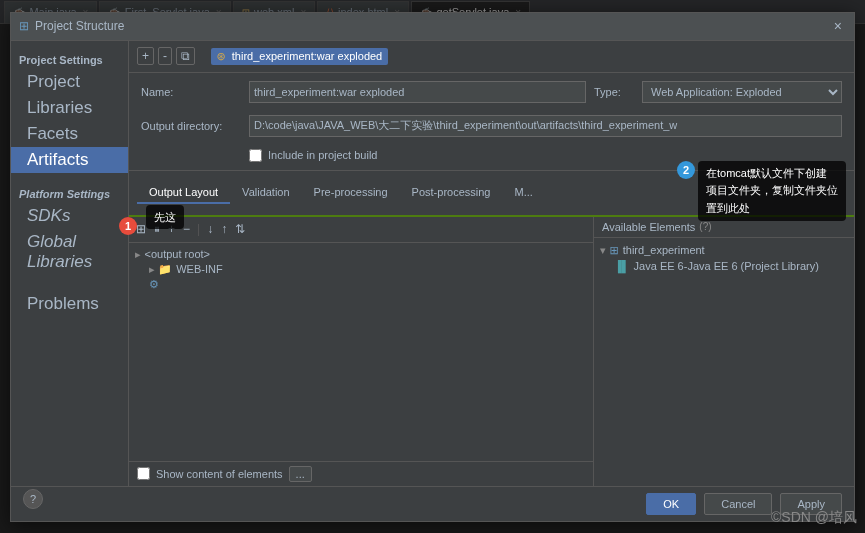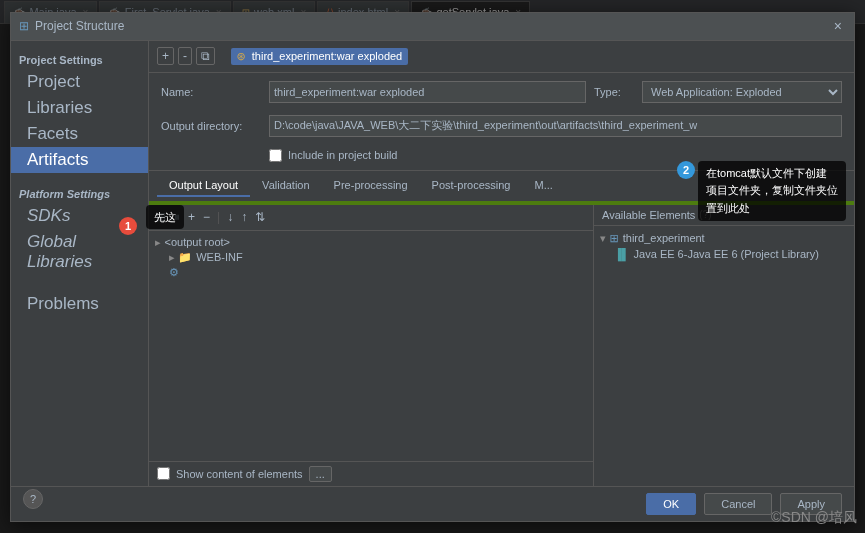--- a/index.html
+++ b/index.html
@@ -97,21 +97,21 @@
     }
 
     .dialog-body {
       display: flex;
       flex: 1;
       overflow: hidden;
     }
 
     
     .sidebar {
-      width: 138px;
+      width: 118px;
       background: #3c3f41;
       border-right: 1px solid #555;
       padding: 8px 0;
       flex-shrink: 0;
     }
     .sidebar-section {
       padding: 2px 0;
     }
     .sidebar-section-title {
       color: #a9b7c6;
@@ -216,22 +216,22 @@
     .checkbox-row input {
       cursor: pointer;
     }
     .checkbox-label {
       font-size: 11px;
       color: #a9b7c6;
     }
 
     .tabs-row {
       display: flex;
-      border-bottom: 4px solid #4d7c0f;
-      padding: 4px 8px;
+      border-bottom: 2px solid #4d7c0f;
+      padding: 11px 8px;
       gap: 0;
       background: #3c3f41;
     }
     .content-tab {
       padding: 4px 12px;
       font-size: 11px;
       color: #a9b7c6;
       cursor: pointer;
       border-bottom: 2px solid transparent;
     }

